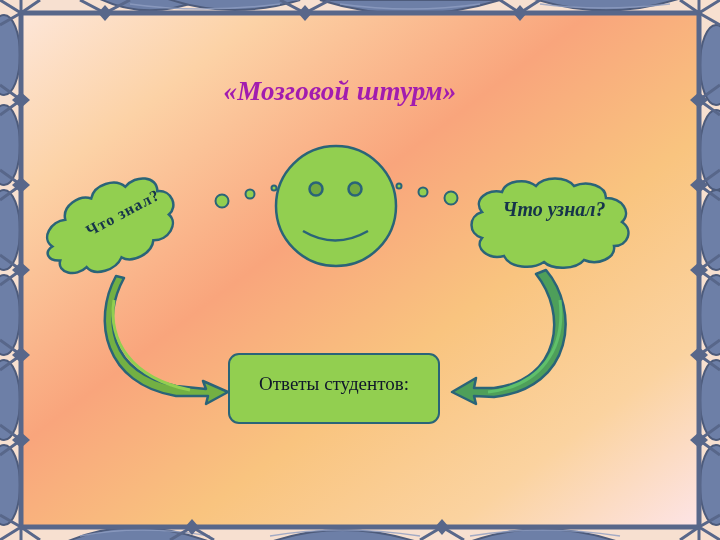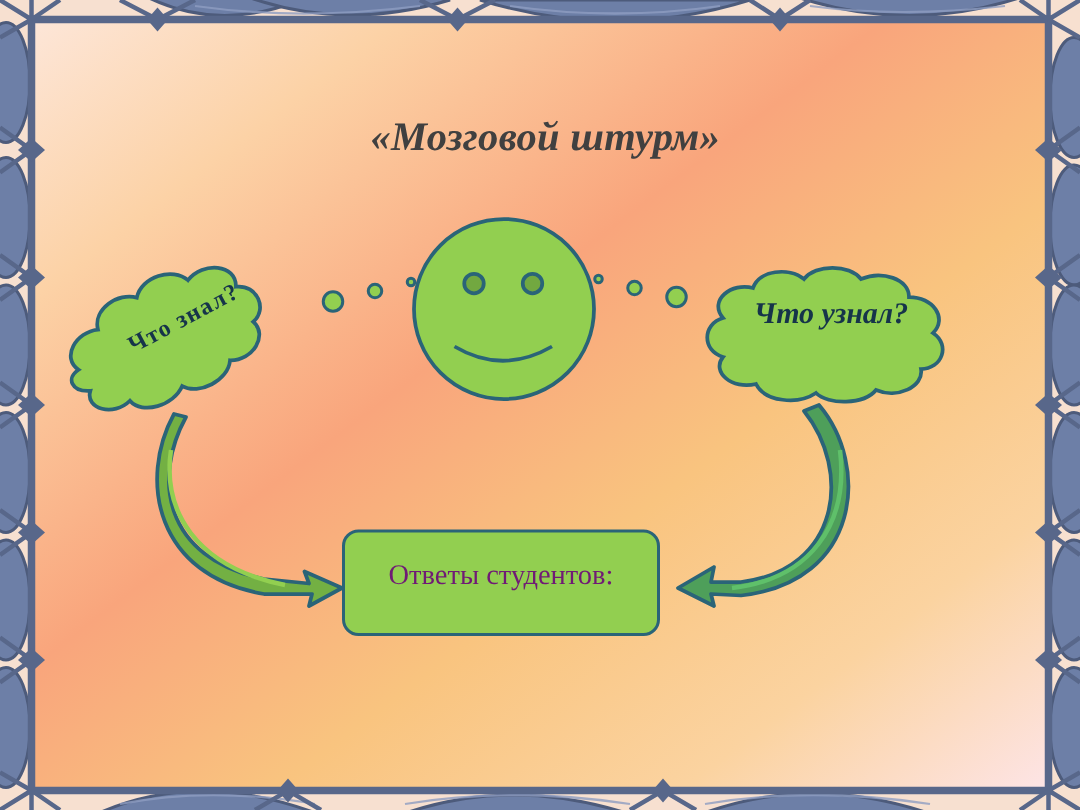--- a/index.html
+++ b/index.html
@@ -1,40 +1,40 @@
 <!DOCTYPE html>
 <html><head>
 <meta charset="utf-8">
 <style>
   html, body { margin: 0; padding: 0; }
   body { width: 720px; height: 540px; overflow: hidden; position: relative; background: #f6d3b4; }
   #slide { position: absolute; left: 0; top: 0; width: 720px; height: 540px; }
   .layer { position: absolute; left: 0; top: 0; width: 720px; height: 540px; }
   .title {
-    position: absolute; left: 200px; top: 76px; width: 280px; text-align: right;
+    position: absolute; left: 200px; top: 76px; width: 280px; text-align: center;
     font-family: "Liberation Serif", "DejaVu Serif", serif; font-style: italic; font-weight: bold;
-    font-size: 27px; color: #404040; letter-spacing: 0.2px;
+    font-size: 27px; color: #a21caf; letter-spacing: 0.2px;
   }
   .cloud-text-left {
     position: absolute; left: 68px; top: 204px; width: 110px; text-align: center;
     font-family: "Liberation Serif", "DejaVu Serif", serif; font-weight: bold; font-size: 16px;
     color: #16344a; transform: rotate(-28deg); transform-origin: center center; letter-spacing: 1px;
   }
   .cloud-text-right {
     position: absolute; left: 494px; top: 198px; width: 120px; text-align: center;
     font-family: "Liberation Serif", "DejaVu Serif", serif; font-weight: bold; font-style: italic;
     font-size: 20px; color: #16344a;
   }
   .answer-box {
     position: absolute; left: 228px; top: 353px; width: 212px; height: 71px;
     background: #92cf50; border: 2px solid #2a6478; border-radius: 11px; box-sizing: border-box;
   }
   .answer-label {
     position: absolute; left: 0; top: 18px; width: 100%; text-align: center;
-    font-family: "Liberation Serif", "DejaVu Serif", serif; font-size: 19px; color: #701a75;
+    font-family: "Liberation Serif", "DejaVu Serif", serif; font-size: 19px; color: #0f172a;
   }
 </style>
 </head>
 <body>
 
 <div id="slide">
 
   <svg class="layer" viewBox="0 0 720 540" xmlns="http://www.w3.org/2000/svg">
     <defs>
       <linearGradient id="bg" x1="0" y1="0" x2="1" y2="1">

